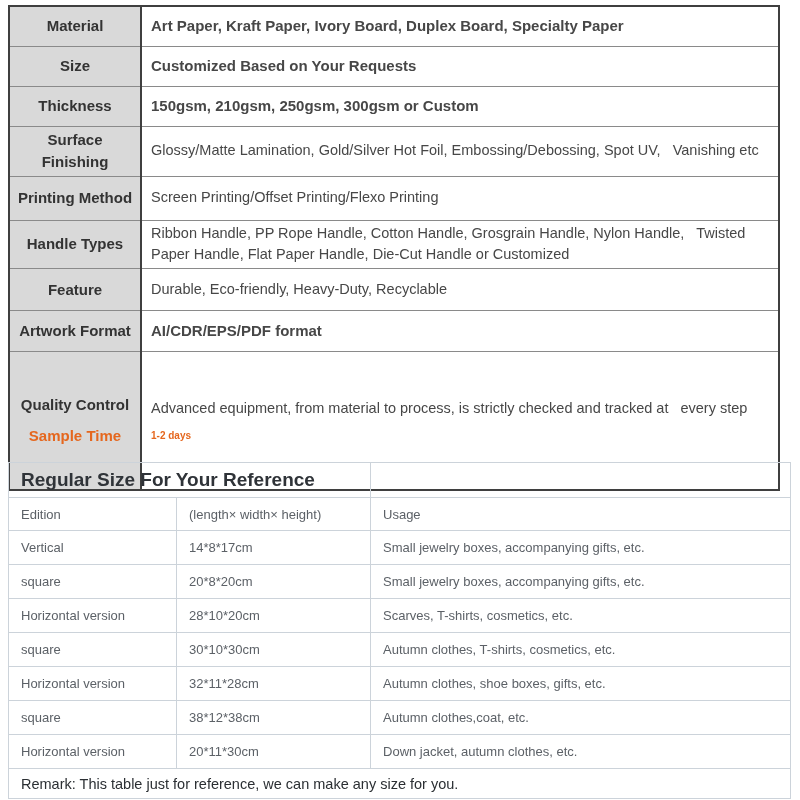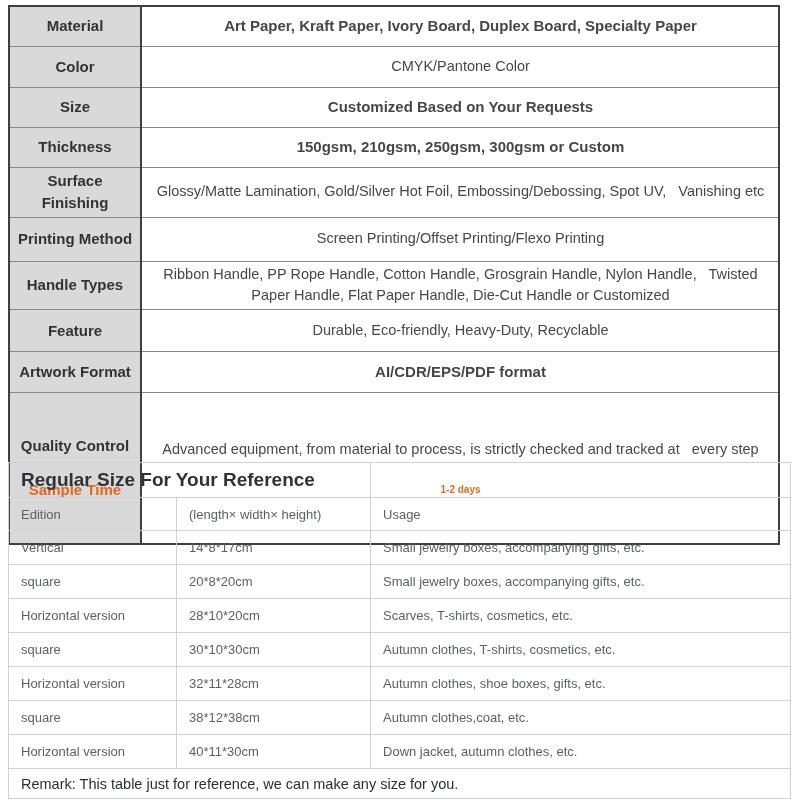--- a/index.html
+++ b/index.html
@@ -21,42 +21,41 @@
     width: 772px;
     border-collapse: collapse;
     border: 2px solid #3f3f3f;
     table-layout: fixed;
   }
   .spec-table col.c1 { width: 132px; }
   .spec-table td {
     border: 1px solid #8a8a8a;
     vertical-align: middle;
     overflow: hidden;
-    text-align: center;
   }
   .spec-table td.lbl {
     background: #d9d9d9;
     text-align: center;
     font-weight: bold;
     font-size: 15px;
     color: #333333;
     border-right: 2px solid #3f3f3f;
     line-height: 1.45;
     padding: 2px 4px;
   }
   .spec-table td.val {
     padding: 2px 8px 2px 9px;
     font-size: 14.5px;
     color: #474747;
     line-height: 1.5;
     white-space: pre-wrap;
   }
   .spec-table .orange { color: #e5671e; font-weight: bold; }
   .spec-table td.val.orange { font-size: 15px; }
-  .stack { display: flex; flex-direction: column; gap: 22px; }
+  .stack { display: flex; flex-direction: column; gap: 9px; }
   .stack > div { white-space: pre-wrap; }
 
   
   table.size-table {
     position: absolute;
     left: 8px;
     top: 462px;
     width: 783px;
     border-collapse: collapse;
     border: 1px solid #ccd3da;
@@ -90,24 +89,20 @@
 
   <table class="spec-table">
     <colgroup>
         <col class="c1">
         <col>
       </colgroup>
     <tbody>
       <tr style="height:40px">
         <td class="lbl orange">Material</td>
         <td class="val orange">Art Paper, Kraft Paper, Ivory Board, Duplex Board, Specialty Paper</td>
-      </tr>
-      <tr style="height:41px">
-        <td class="lbl">Color</td>
-        <td class="val">CMYK/Pantone Color</td>
       </tr>
       <tr style="height:40px">
         <td class="lbl orange">Size</td>
         <td class="val orange">Customized Based on Your Requests</td>
       </tr>
       <tr style="height:40px">
         <td class="lbl orange">Thickness</td>
         <td class="val orange">150gsm, 210gsm, 250gsm, 300gsm or Custom</td>
       </tr>
       <tr style="height:50px">
@@ -188,21 +183,21 @@
         <td>32*11*28cm</td>
         <td>Autumn clothes, shoe boxes, gifts, etc.</td>
       </tr>
       <tr style="height:34px">
         <td>square</td>
         <td>38*12*38cm</td>
         <td>Autumn clothes,coat, etc.</td>
       </tr>
       <tr style="height:34px">
         <td>Horizontal version</td>
-        <td>40*11*30cm</td>
+        <td>20*11*30cm</td>
         <td>Down jacket, autumn clothes, etc.</td>
       </tr>
       <tr style="height:30px">
         <td class="remark-cell" colspan="3">Remark: This table just for reference, we can make any size for you.</td>
       </tr>
     </tbody>
   </table>
 
 </div>
 

